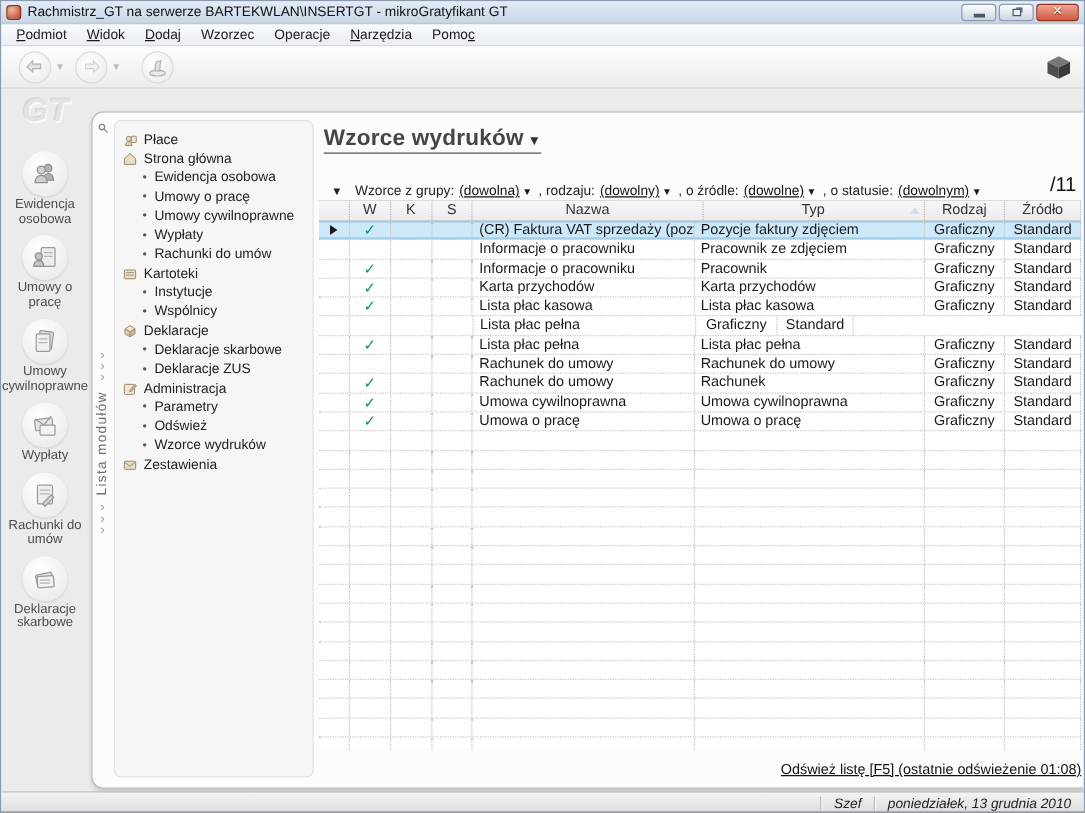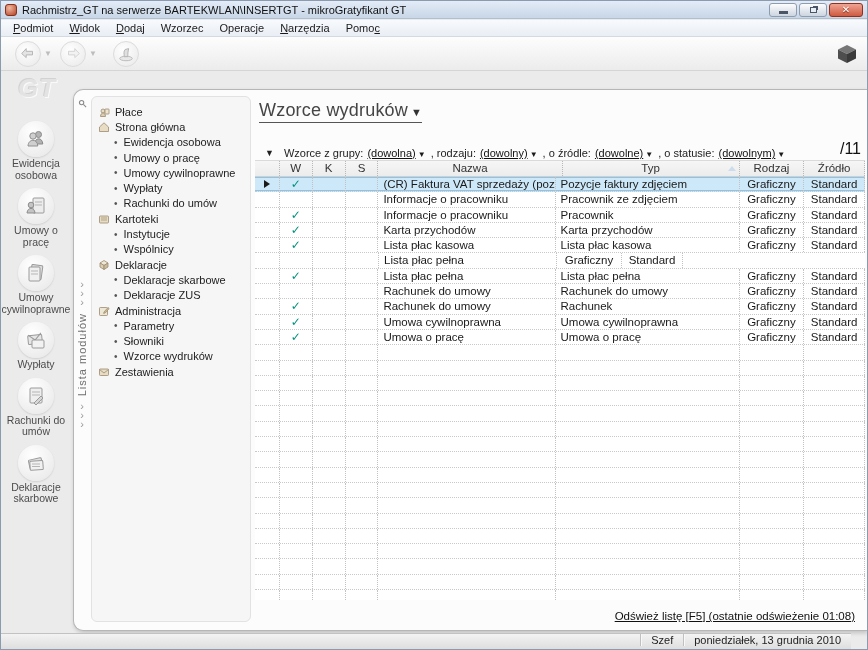--- a/index.html
+++ b/index.html
@@ -73,21 +73,21 @@
   .tree-item { display:flex; align-items:center; height:15.3px; white-space:nowrap; cursor:default; color:#222; }
   .tree-item .t-icon { width:13px; height:12px; margin-right:4px; flex:0 0 auto; }
   .tree-item .t-icon svg { width:12px; height:12px; }
   .tree-item.lvl1 { padding-left:16px; }
   .tree-item .bullet { color:#555; margin-right:6px; font-size:10px; }
 
   
   .listsection { position:absolute; left:181px; top:6px; right:2px; bottom:4px; }
 
   .heading-row { position:absolute; top:4px; left:4px; right:4px; height:42px; display:flex; align-items:flex-start; }
-  .page-title { font-size:18px; font-weight:normal; color:#454545; border-bottom:1px solid #555;
+  .page-title { font-size:18px; font-weight:bold; color:#454545; border-bottom:1px solid #555;
     padding-bottom:2px; letter-spacing:.2px;margin-top:44px; }
   .title-caret { font-size:11px; color:#333; margin-left:3px; }
   .head-links { display:flex; gap:42px; margin-left:32px; margin-top:2px; }
   .link-col { display:flex; flex-direction:column; gap:3px; }
   a.plain { color:#111; text-decoration:underline; cursor:pointer; font-size:11.5px; }
 
   .filter-row { position:absolute; top:48px; left:4px; right:2px; height:18px; display:flex; align-items:center; }
   .filter-funnel { color:#222; font-size:9px; margin:0 10px 0 6px; }
   .filter-seg { white-space:nowrap; }
   .filter-seg .lbl { color:#222; margin-right:4px; }
@@ -106,25 +106,25 @@
   .trow { display:flex; height:15.3px; border-bottom:1px dotted #c9c9c9; }
   .trow.sel { background:#cde9f9; box-shadow:inset 0 1px 0 #8fc3e4, inset 0 -1px 0 #8fc3e4; }
   .tcell { font-size:11.5px; line-height:15px; border-right:1px dotted #c2c2c2;
     overflow:hidden; white-space:nowrap; }
   .tcell.left { text-align:left; padding-left:5px; }
   .tcell.center { text-align:center; }
   .marker { width:0; height:0; border-left:6px solid #1a1a1a; border-top:4px solid transparent;
     border-bottom:4px solid transparent; margin:3px auto 0 auto; }
   .checkmark { color:#00917c; font-weight:bold; font-size:12px; display:block; text-align:center; line-height:14px; }
 
-  .refresh-row { position:absolute; right:10px; bottom:4px;padding-left:24px; }
+  .refresh-row { position:absolute; right:0; bottom:4px;padding-left:24px; }
 
   
-  .statusbar { position:absolute; left:0; right:16px; bottom:0; height:16px;
-    background:linear-gradient(#f3f3f3,#dedede); border-top:1px solid #c2c2c2; display:flex; align-items:flex-start; }
+  .statusbar { position:absolute; left:0; right:0; bottom:0; height:16px;
+    background:linear-gradient(#f3f3f3,#dedede); border-top:1px solid #c2c2c2; display:flex; align-items:flex-end;font-style:italic; }
   .sb-spacer { flex:1; }
   .sb-cell { border-left:1px solid #c0c0c0; box-shadow:inset 1px 0 0 #f8f8f8;
     display:flex; align-items:center; justify-content:center; padding:0 10px; font-size:11px; color:#222; }
 </style>
 </head>
 <body>
 
 <div class="window">
 
   <div class="titlebar">
@@ -348,21 +348,21 @@
                 <path d="M6 7 L10 2.5 L11.2 3.6 L7.2 8 L5.6 8.4 Z" fill="#c8b894" stroke="#9c8a70" stroke-width="0.7"></path>
               </svg></span>
             <span>Administracja</span>
           </div>
           <div class="tree-item lvl1">
             <span class="bullet">•</span>
             <span>Parametry</span>
           </div>
           <div class="tree-item lvl1">
             <span class="bullet">•</span>
-            <span>Słowniki</span>
+            <span>Odśwież</span>
           </div>
           <div class="tree-item lvl1">
             <span class="bullet">•</span>
             <span>Wzorce wydruków</span>
           </div>
           <div class="tree-item">
             <span class="t-icon"><svg viewBox="0 0 12 12">
                 <rect x="1.5" y="3" width="9" height="6.5" rx="0.8" fill="#e8dcc4" stroke="#9c8a70" stroke-width="0.8"></rect>
                 <path d="M1.5 3.5 L6 7 L10.5 3.5" fill="none" stroke="#9c8a70" stroke-width="0.8"></path>
               </svg></span>

